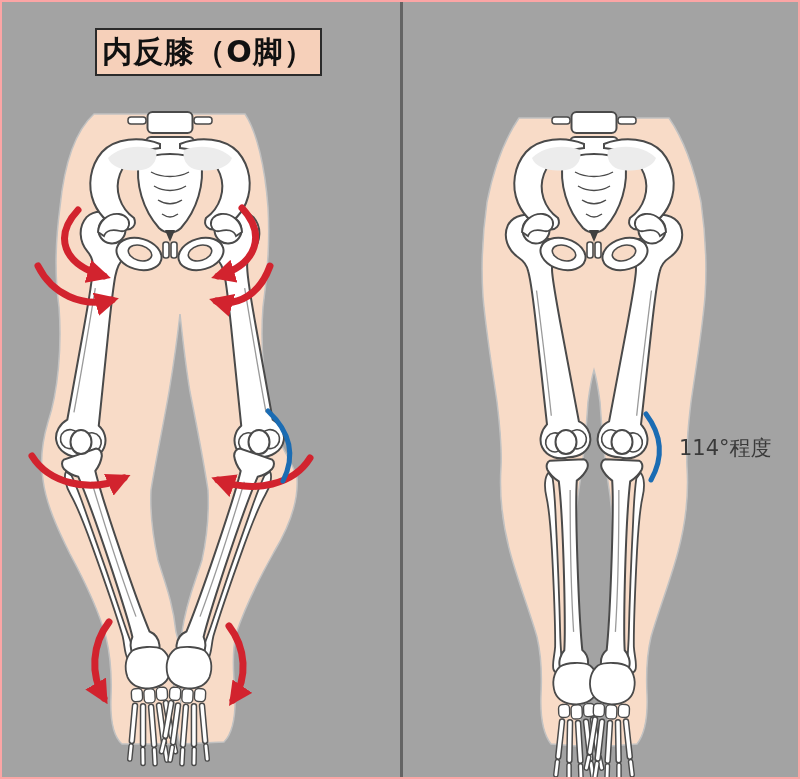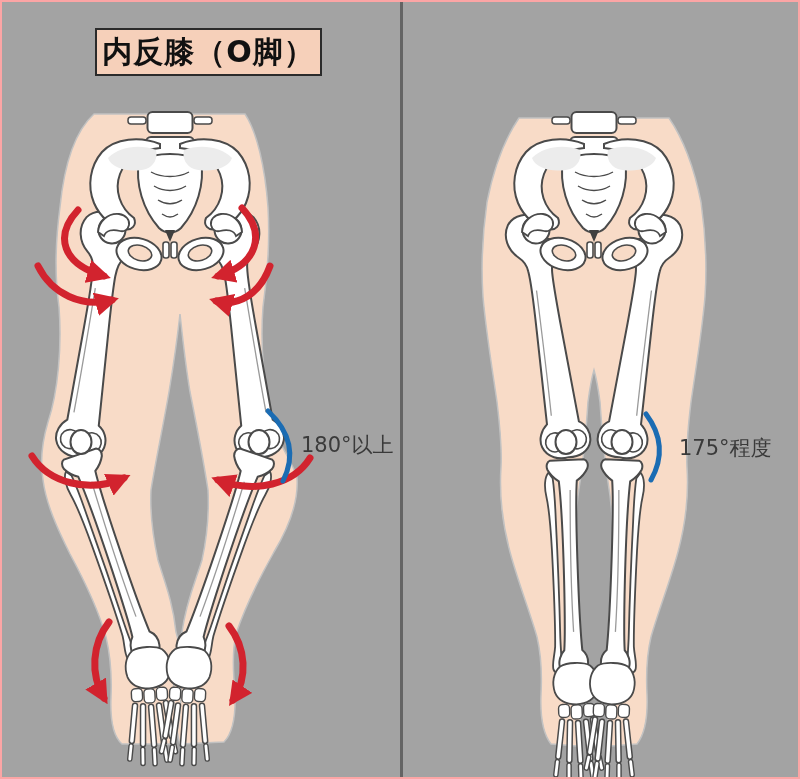--- a/index.html
+++ b/index.html
@@ -217,15 +217,14 @@
         </g>
 
       <path d="M 644,412 Q 668,444 649,478" fill="none" stroke="#1b6cb3" stroke-width="5" stroke-linecap="round"></path>
     </g>
   </svg>
 
   <div id="divider"></div>
 
   <div class="title-box" id="title-varus">内反膝（O脚）</div>
 
-  <div class="angle-label" id="angle-varus">180°以上</div>
-  <div class="angle-label" id="angle-normal">175°程度</div>
+  <div class="angle-label" id="angle-normal">114°程度</div>
 </div>
 
 </body></html>

